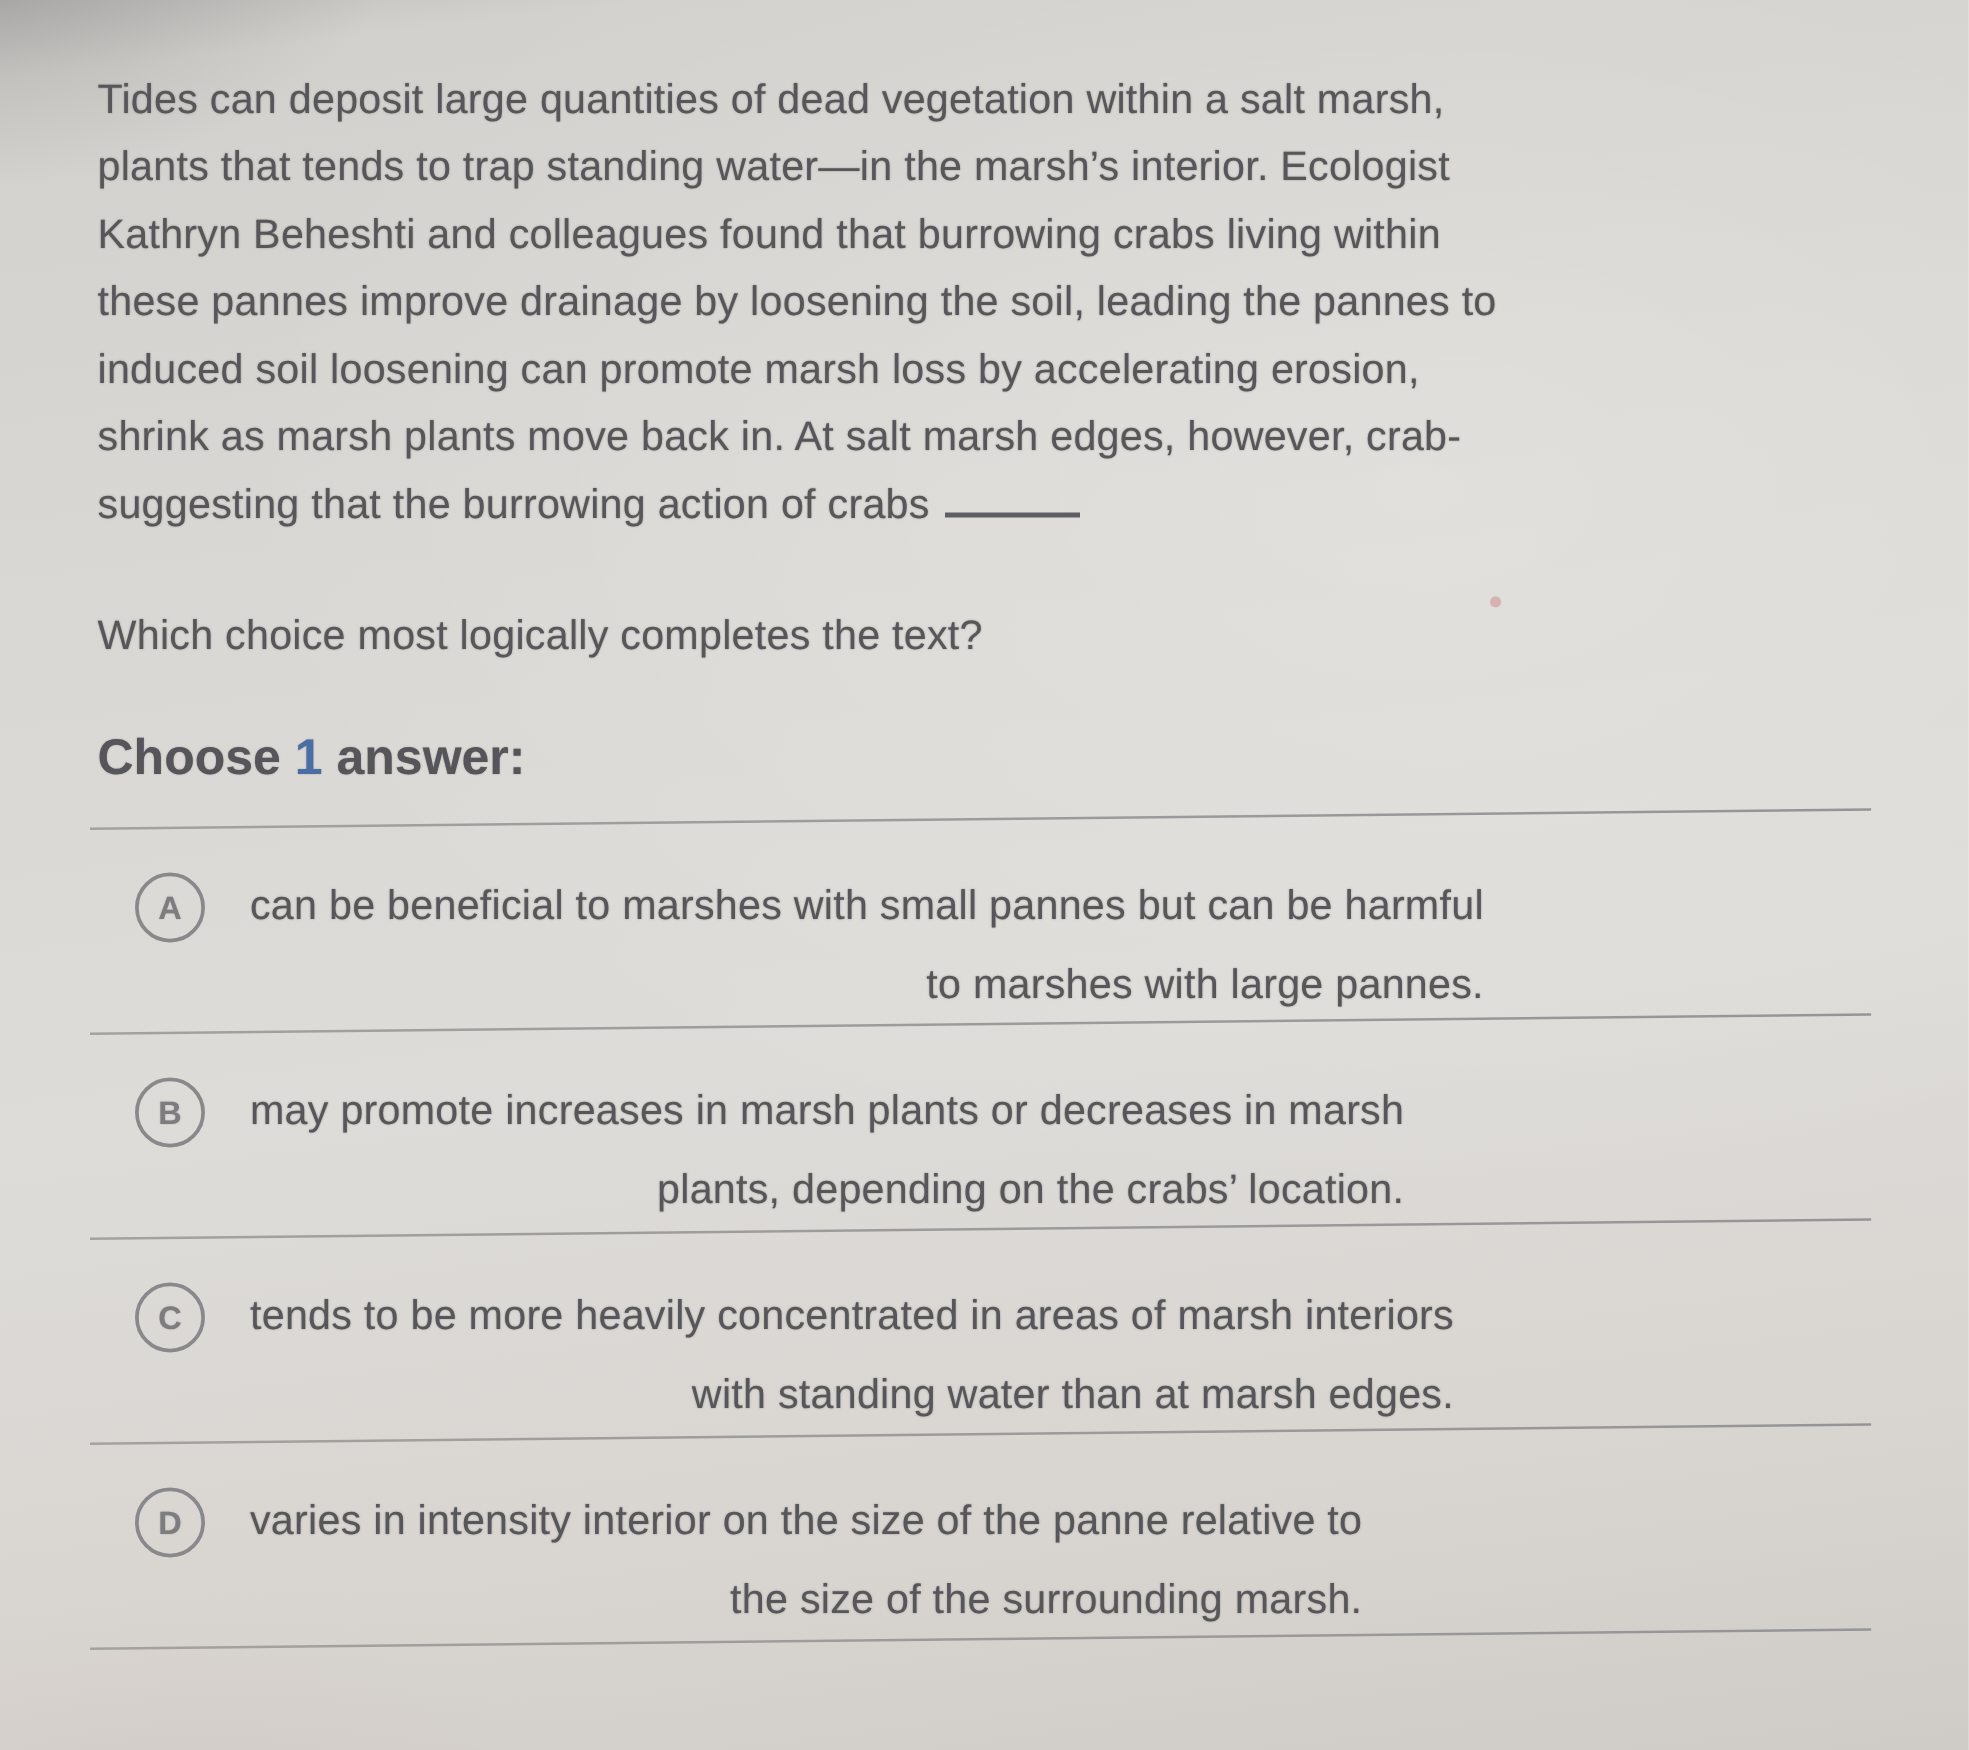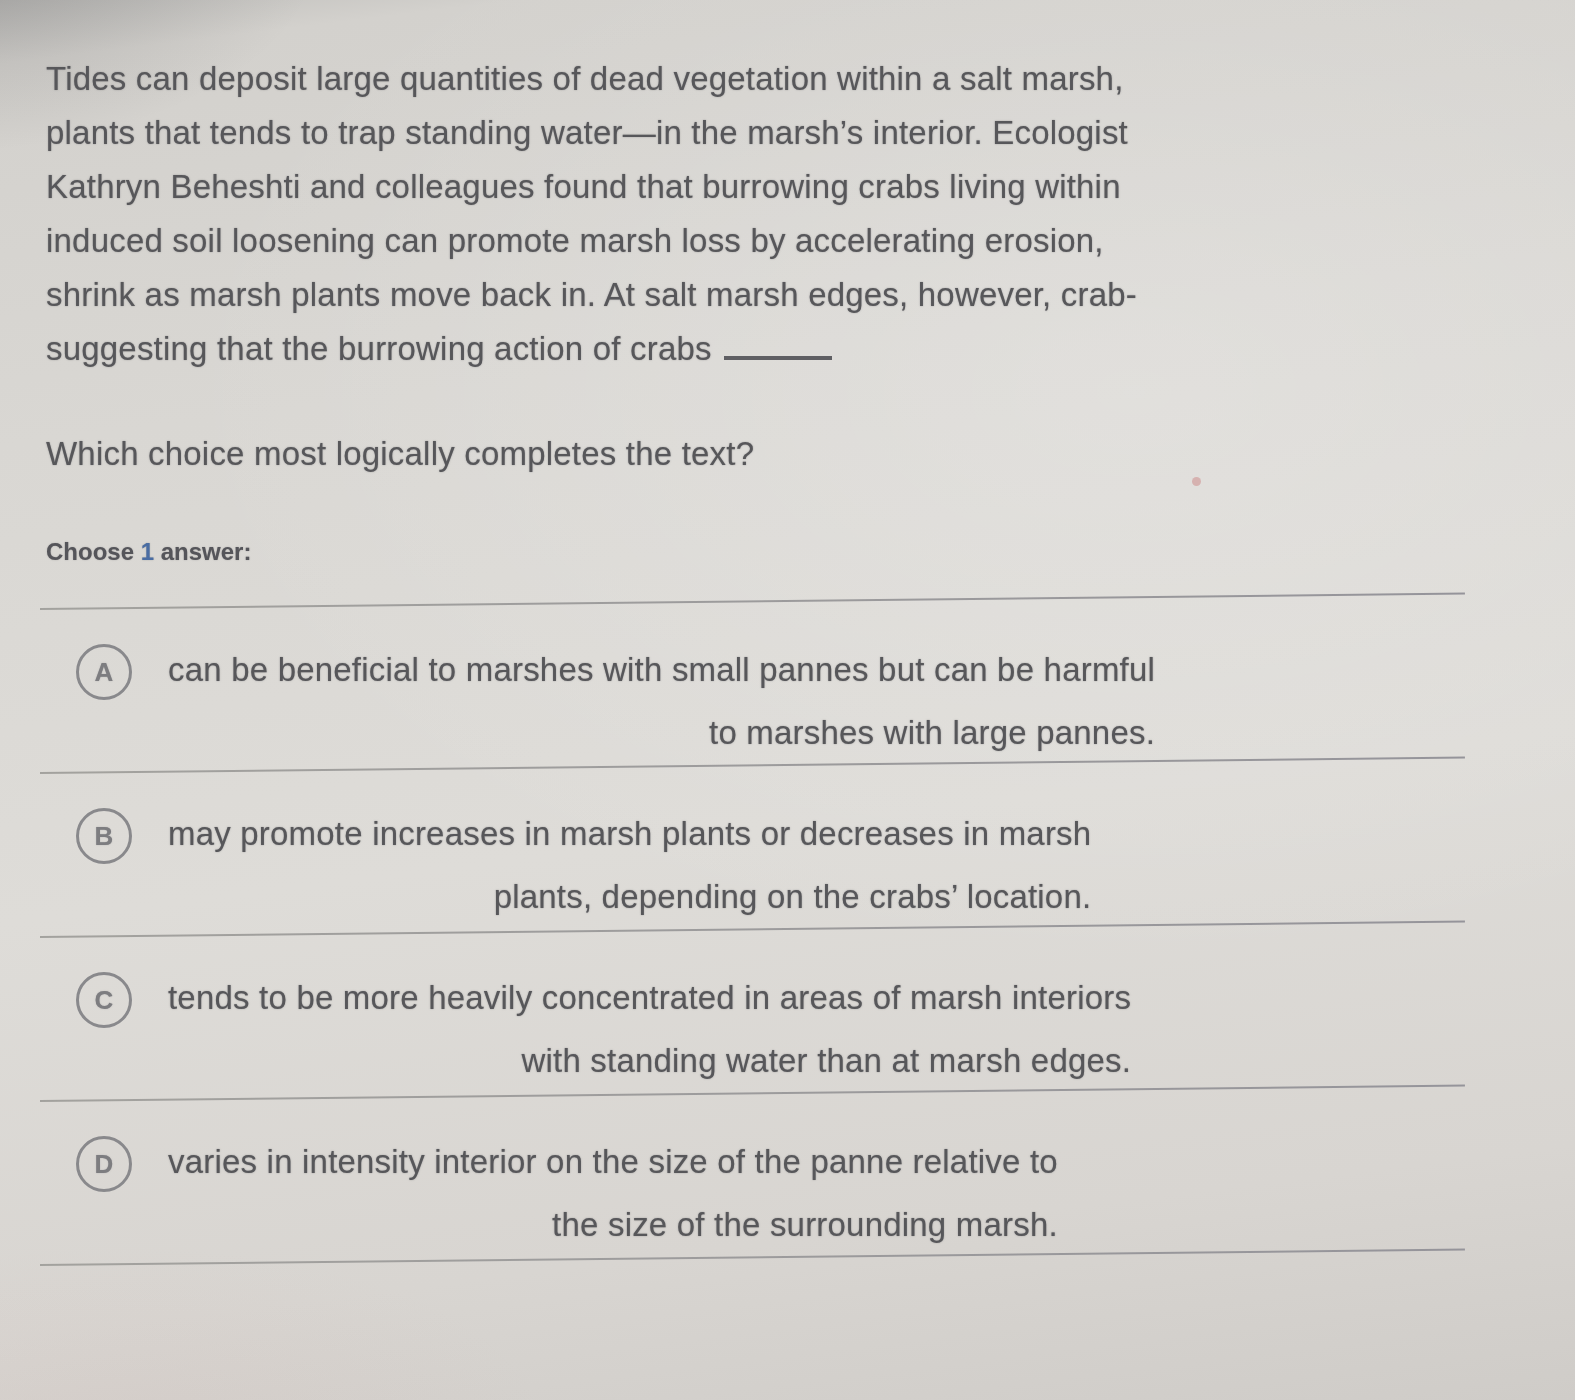--- a/index.html
+++ b/index.html
@@ -12,21 +12,21 @@
       radial-gradient(ellipse 700px 380px at -4% -4%, rgba(40,40,45,0.22), transparent 55%),
       radial-gradient(ellipse 1500px 900px at 72% 28%, rgba(255,255,255,0.20), transparent 65%),
       radial-gradient(ellipse 600px 260px at 8% 102%, rgba(205,175,170,0.14), transparent 70%),
       linear-gradient(173deg, #bfbebb 0%, #d3d1cd 4%, #d9d7d3 28%, #dedcd8 58%, #d8d5d1 84%, #cfccc8 100%);
   }
   .page {
     position: relative;
     width: 100%;
     height: 100%;
     box-sizing: border-box;
-    padding: 52px 75px 0 46px;
+    padding: 52px 75px 0 78px;
     color: #57575a;
   }
   .pline {
     font-size: 33px;
     line-height: 54px;
     letter-spacing: 0.2px;
     text-shadow: 0 0 1.6px rgba(87,87,92,0.55);
     white-space: nowrap;
   }
   .blank {
@@ -38,21 +38,21 @@
   }
   .question {
     margin-top: 56px;
     font-size: 33px;
     line-height: 44px;
     letter-spacing: 0.2px;
     text-shadow: 0 0 1.6px rgba(87,87,92,0.55);
   }
   .choose {
     margin-top: 56px;
-    font-size: 24px;
+    font-size: 40px;
     line-height: 40px;
     font-weight: 700;
     color: #55555a;
     text-shadow: 0 0 1.4px rgba(87,87,92,0.45);
   }
   .choose .num { color: #4a6da3; }
   .divider {
     height: 2px;
     width: 1425px;
     margin-left: -6px;
@@ -104,20 +104,21 @@
 </style>
 </head>
 <body>
 
 <div class="page">
 
   <div class="passage">
     <div class="pline">Tides can deposit large quantities of dead vegetation within a salt marsh,</div>
     <div class="pline">plants that tends to trap standing water—in the marsh’s interior. Ecologist</div>
     <div class="pline">Kathryn Beheshti and colleagues found that burrowing crabs living within</div>
+    <div class="pline">these pannes improve drainage by loosening the soil, leading the pannes to</div>
     <div class="pline">induced soil loosening can promote marsh loss by accelerating erosion,</div>
     <div class="pline">shrink as marsh plants move back in. At salt marsh edges, however, crab-</div>
     <div class="pline">
       <span>suggesting that the burrowing action of crabs</span><span class="blank"></span>
     </div>
   </div>
 
   <div class="question">Which choice most logically completes the text?</div>
 
   <div class="choose">

